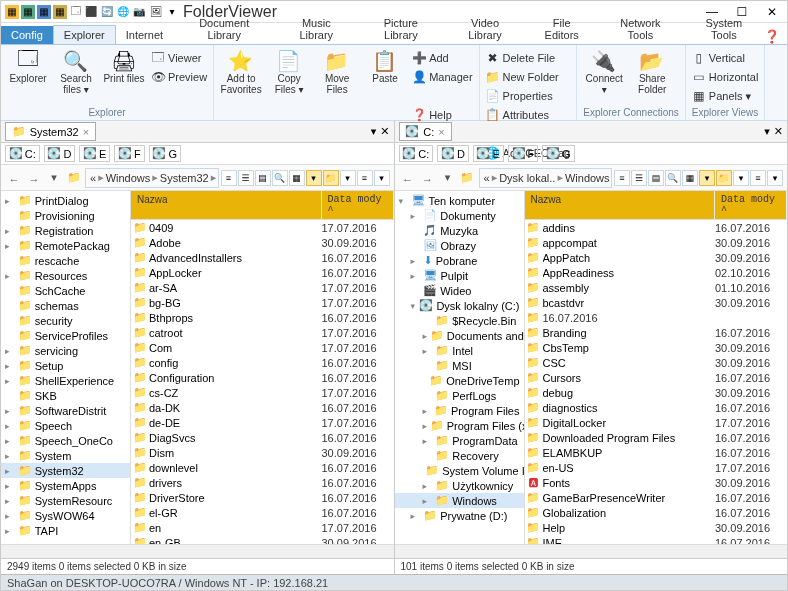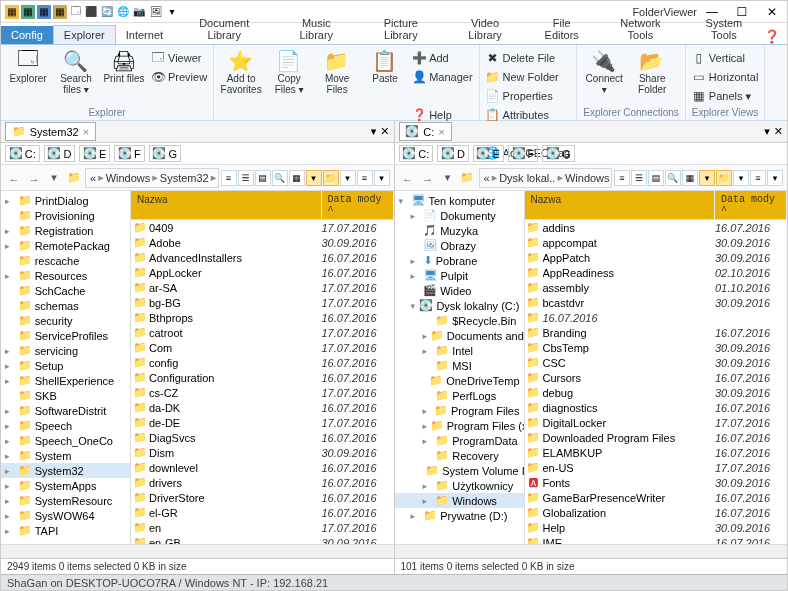--- a/index.html
+++ b/index.html
@@ -1,20 +1,20 @@
 <!DOCTYPE html>
 <html><head>
 <meta charset="utf-8">
 <style>
 * { box-sizing: border-box; margin: 0; padding: 0; font-family: "Segoe UI", Tahoma, sans-serif; font-size: 11px; }
 body { background: #fff; width: 788px; height: 591px; overflow: hidden; display: flex; flex-direction: column; border: 1px solid #ccc; }
 .titlebar { height: 22px; display: flex; align-items: center; border-bottom: 1px solid #ddd; background: #fff; }
 .tb-icons { display: flex; gap: 2px; padding: 0 4px; }
 .tb-icons span { width: 14px; height: 14px; display: inline-flex; align-items: center; justify-content: center; font-size: 10px; }
-.tb-title { flex: 1; text-align: right; font-size: 11px; color: #333; }
+.tb-title { flex: 1; text-align: left; font-size: 16px; color: #333; }
 .tb-ctrl { display: flex; }
 .tb-ctrl span { width: 30px; height: 20px; display: inline-flex; align-items: center; justify-content: center; font-size: 12px; }
 .tabbar { height: 22px; display: flex; align-items: flex-end; background: #fff; border-bottom: 1px solid #a9c7e6; }
 .tab { padding: 3px 10px; font-size: 11px; color: #333; cursor: pointer; text-align: center; }
 .tab.config { background: #3c8ccc; color: #fff; }
 .tab.active { background: #e8f1fb; border: 1px solid #a9c7e6; border-bottom: none; }
 .help-icon { margin-left: auto; margin-right: 6px; color: #3c8ccc; font-size: 13px; }
 .ribbon { height: 76px; background: #f4f8fc; border-bottom: 1px solid #c9ddf0; display: flex; }
 .rgroup { border-right: 1px solid #d6e4f2; padding: 2px 6px; display: flex; flex-direction: column; }
 .rgroup .items { display: flex; gap: 6px; flex: 1; align-items: flex-start; }
@@ -51,21 +51,21 @@
 .tree-item .fico.blue { color: #3c8ccc; }
 .list { flex: 1; overflow: auto; }
 .list-head { display: flex; border-bottom: 1px solid #ddd; background: #eab308; position: sticky; top: 0; }
 .list-head span { padding: 3px 6px; font-size: 10px; color: #333; border-right: 1px solid #eee; }
 .col-name { flex: 1; }
 .col-date { width: 72px; font-family: Liberation Mono, monospace; }
 .list-row { display: flex; align-items: center; padding: 1px 0; font-size: 11px; }
 .list-row .rico { width: 18px; text-align: center; color: #f4c049; font-size: 11px; }
 .list-row .rico.red { color: #d33; }
 .list-row .rname { flex: 1; white-space: nowrap; overflow: hidden; }
-.list-row .rdate { width: 72px; color: #333; font-style: italic; }
+.list-row .rdate { width: 72px; color: #333; }
 .status { height: 16px; border-top: 1px solid #ccc; font-size: 10px; color: #333; padding: 1px 6px; display: flex; align-items: center; }
 .footer { height: 16px; background: #dde4ea; border-top: 1px solid #bbb; font-size: 10px; color: #444; padding: 1px 6px; display: flex; align-items: center; }
 .scrollbar-h { height: 14px; background: #f0f0f0; border-top: 1px solid #ddd; }
 ::-webkit-scrollbar { width: 14px; height: 14px; }
 ::-webkit-scrollbar-track { background: #f0f0f0; }
 ::-webkit-scrollbar-thumb { background: #c8c8c8; border: 2px solid #f0f0f0; }
 </style>
 </head>
 <body>
 

